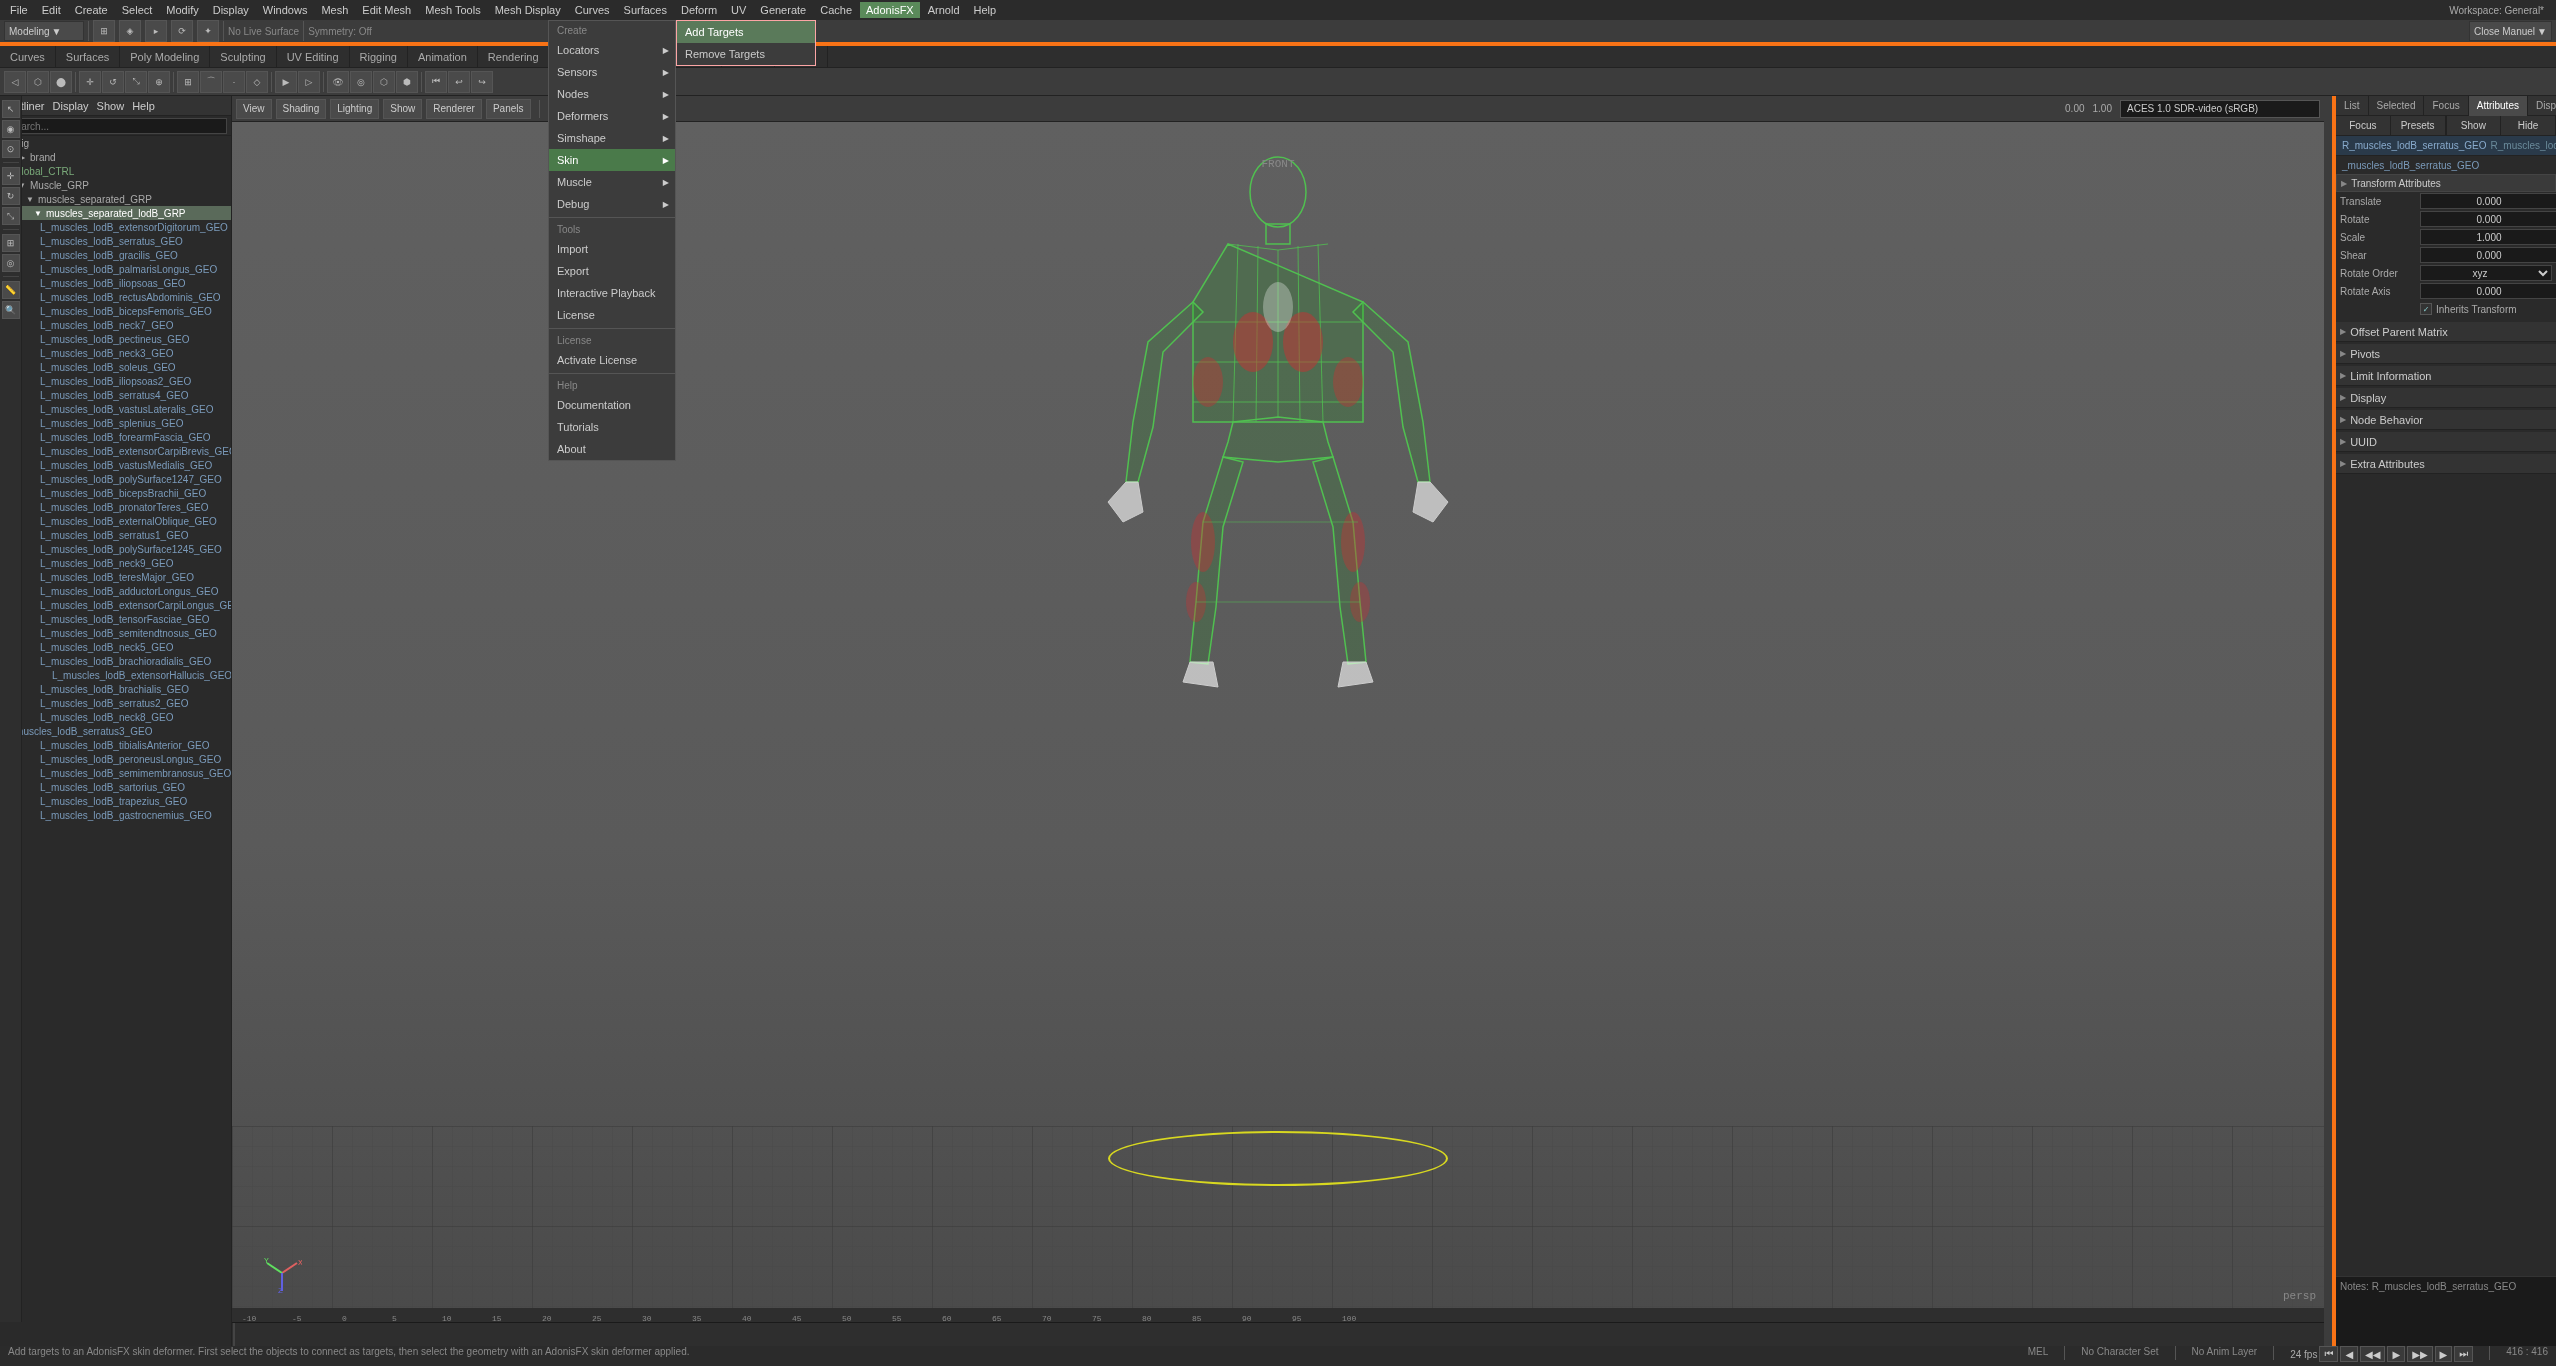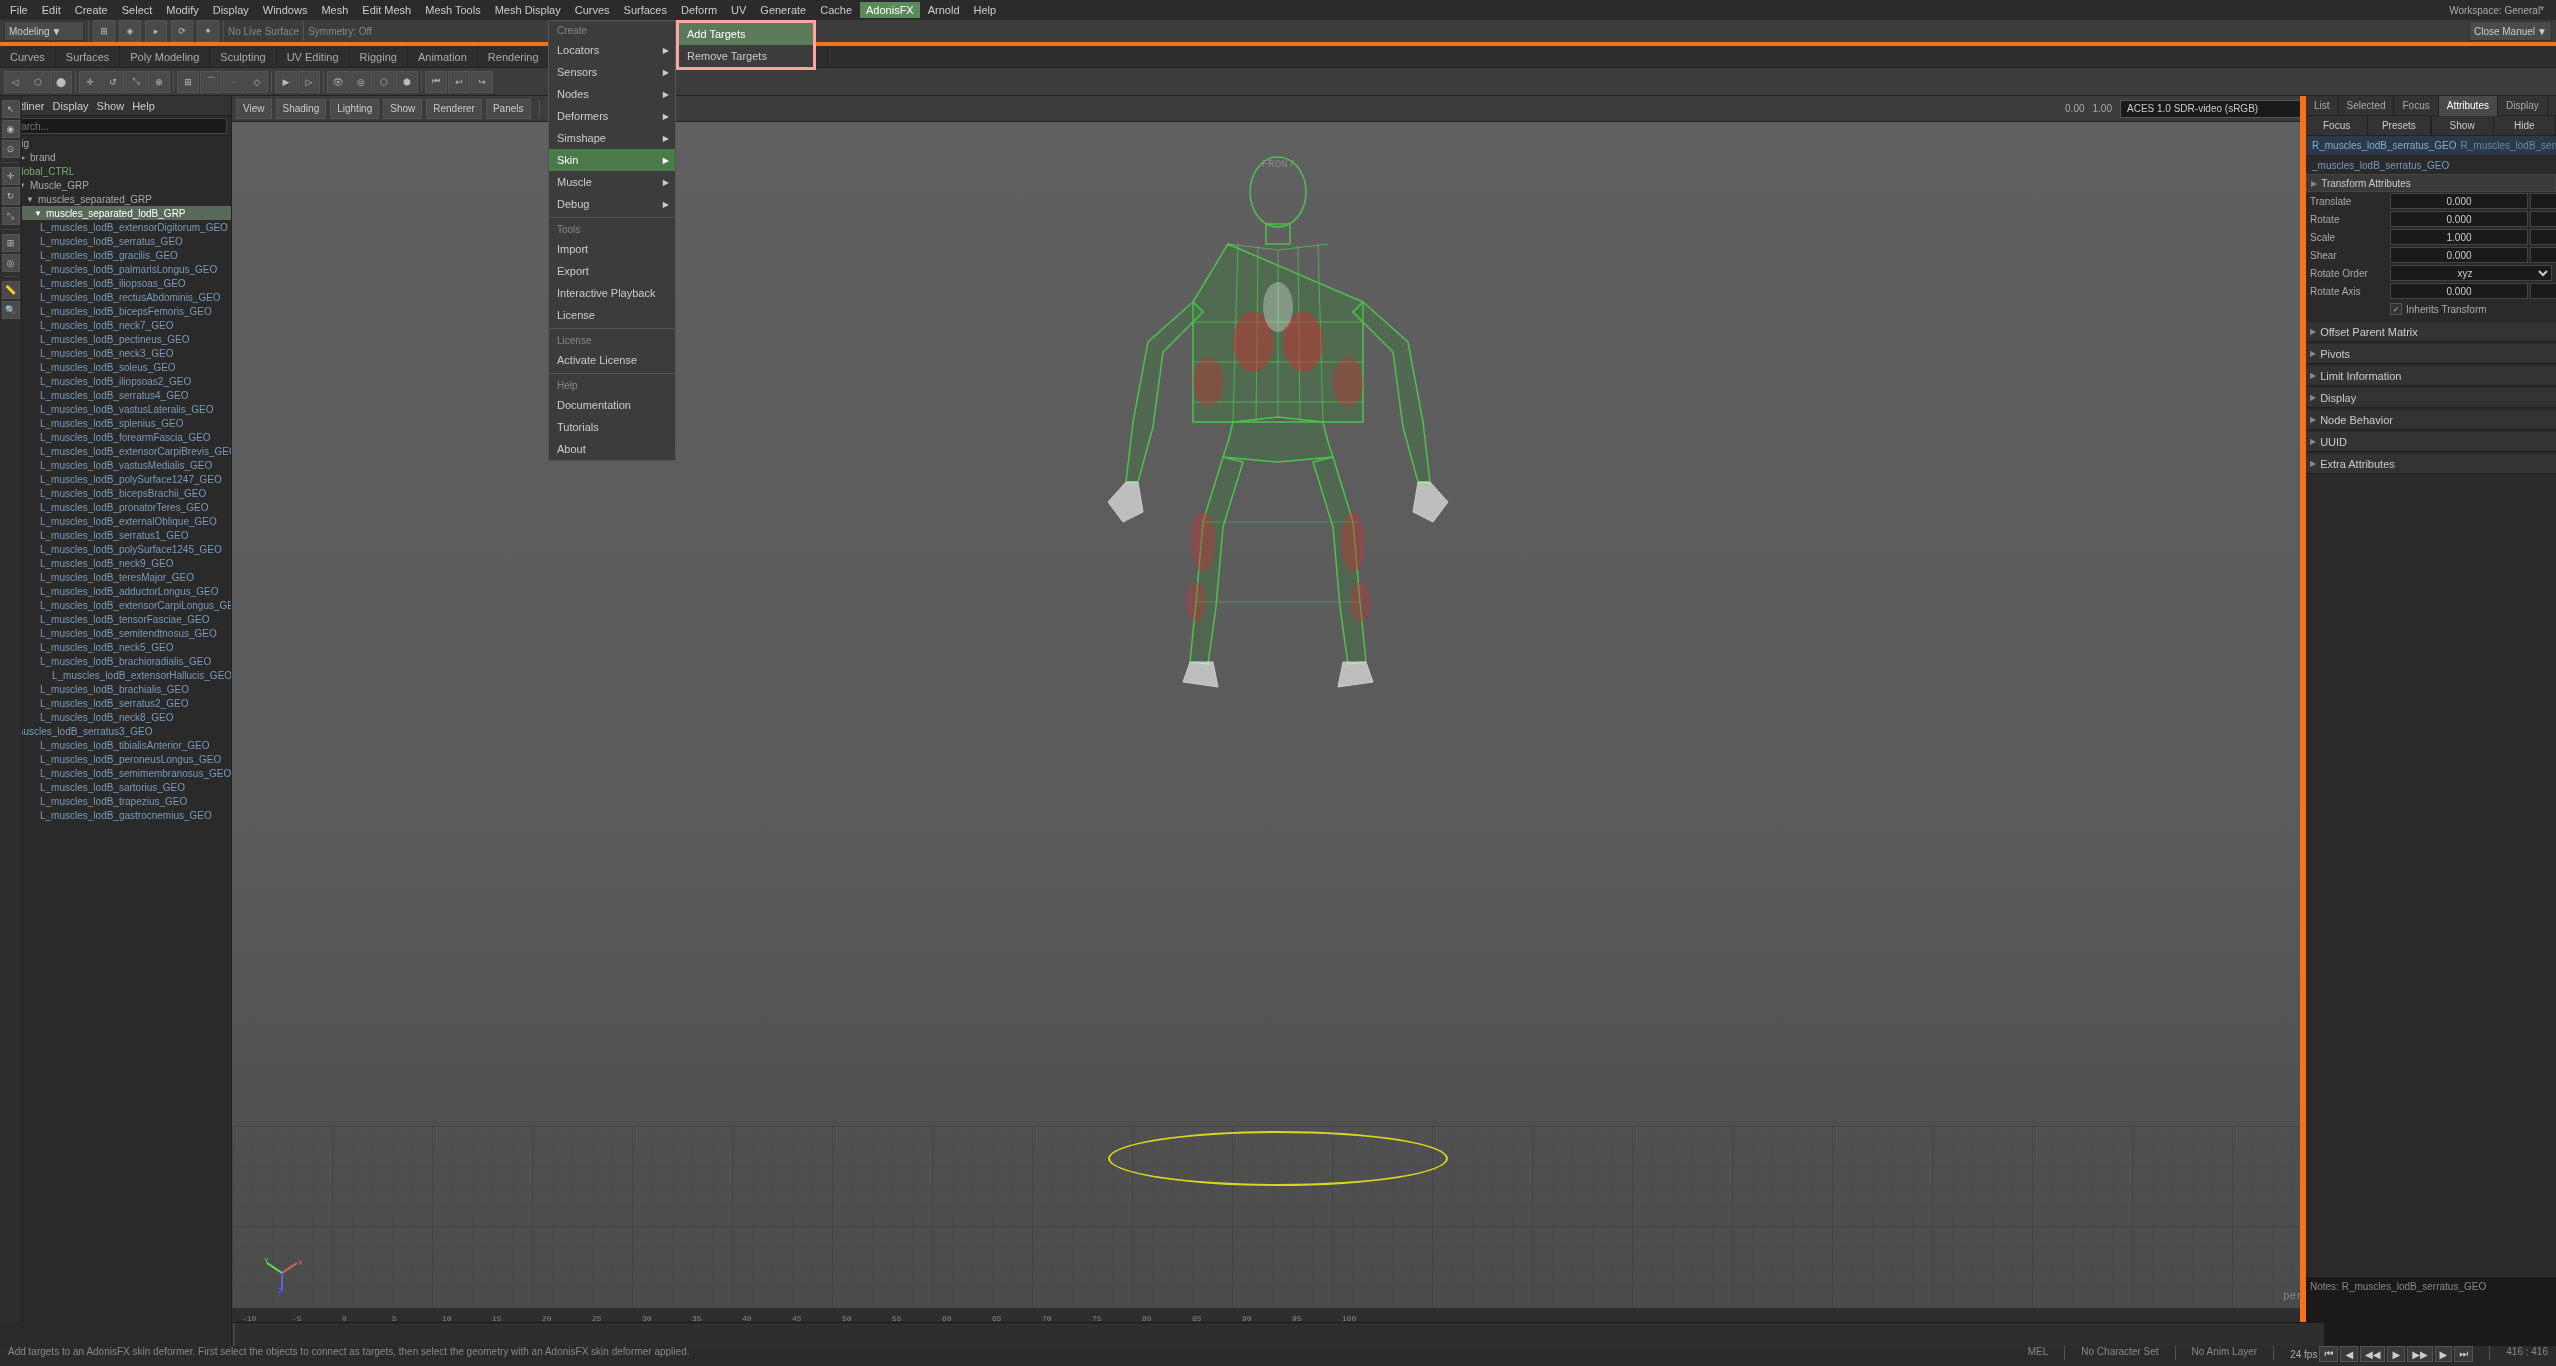--- a/index.html
+++ b/index.html
@@ -251,43 +251,43 @@
     }
     .dropdown-separator { height: 1px; background: #555; margin: 2px 0; }
 
     
     .submenu {
       position: absolute;
       top: 20px;
       left: 676px;
       width: 140px;
       background: #3c3c3c;
-      border: 3px solid #fca5a5;
+      border: 1px solid #fca5a5;
       z-index: 201;
     }
     .submenu-item {
       height: 22px;
       display: flex;
       align-items: center;
       padding: 0 8px;
       font-size: 11px;
       color: #ccc;
       cursor: pointer;
     }
     .submenu-item.active { background: #5a7a5a; color: #fff; }
 
     
     .right-panel {
       position: absolute;
       top: 96px;
       right: 0;
-      width: 256px;
+      width: 224px;
       bottom: 20px;
       background: #2a2a2a;
-      border-left: 6px solid #f97316;
+      border-left: 4px solid #f97316;
       display: flex;
       flex-direction: column;
     }
     .right-panel-tabs {
       height: 20px;
       background: #333;
       display: flex;
       align-items: center;
       border-bottom: 1px solid #222;
     }

